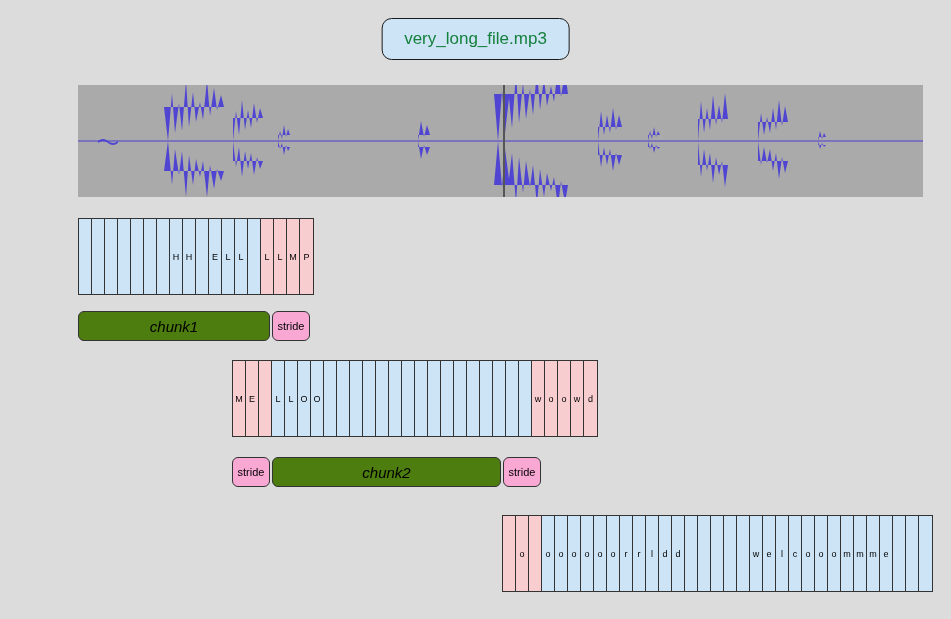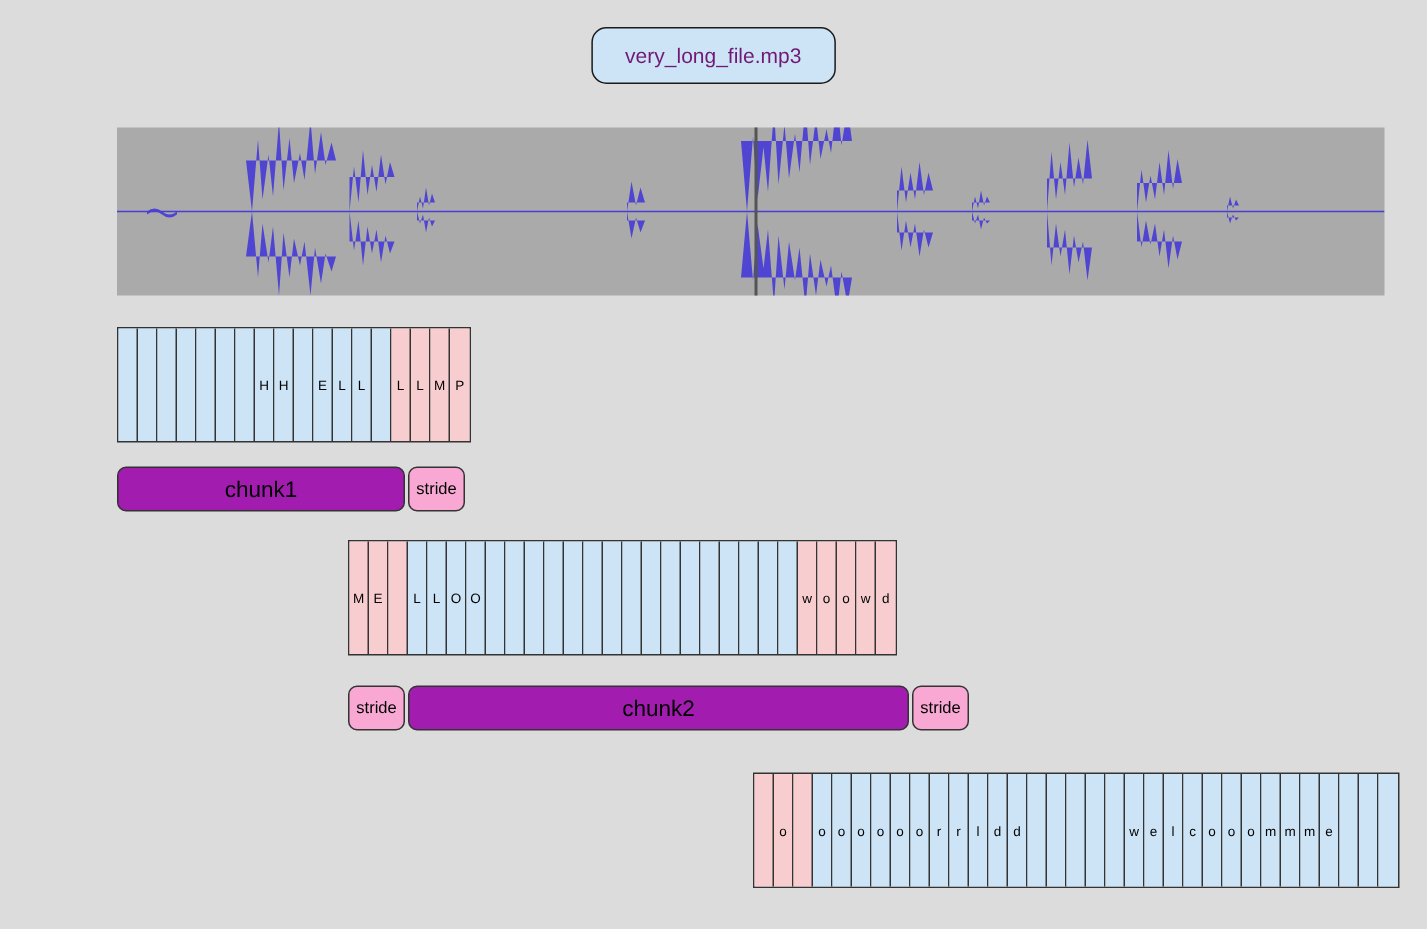--- a/index.html
+++ b/index.html
@@ -15,22 +15,22 @@
   }
   .filename-badge {
     position: absolute;
     left: 50%;
     transform: translateX(-50%);
     top: 18px;
     background: #cce4f6;
     border: 1px solid #1a1a1a;
     border-radius: 10px;
     padding: 10px 22px;
-    font-size: 14px;
-    color: #701a75;
+    font-size: 17px;
+    color: #15803d;
   }
   .waveform-container {
     position: absolute;
     left: 78px;
     top: 85px;
     width: 845px;
     height: 112px;
     background: #aaaaaa;
   }
   .waveform-splitter {
@@ -75,21 +75,21 @@
     border: 1px solid #333;
     border-radius: 6px;
     display: flex;
     align-items: center;
     justify-content: center;
     font-size: 15px;
     color: #000;
     margin-right: 2px;
   }
   .label-seg:last-child { margin-right: 0; }
-  .seg-blue { background: #a21caf; }
+  .seg-blue { background: #4d7c0f; font-style: italic; }
   .seg-pink { background: #f9a8d4; font-size: 11px; }
 </style>
 </head>
 <body>
 
 <div class="filename-badge">
   <span>very_long_file.mp3</span>
 </div>
 
 <div class="waveform-container">
@@ -173,21 +173,21 @@
     <div class="token-cell cell-blue"></div>
     <div class="token-cell cell-blue"></div>
     <div class="token-cell cell-pink">w</div>
     <div class="token-cell cell-pink">o</div>
     <div class="token-cell cell-pink">o</div>
     <div class="token-cell cell-pink">w</div>
     <div class="token-cell cell-pink">d</div>
   </div>
 <div class="label-row" style="left: 232px; top: 457px;">
     <div class="label-seg seg-pink" style="width: 38px;">stride</div>
-    <div class="label-seg seg-blue" style="width: 334px;">chunk2</div>
+    <div class="label-seg seg-blue" style="width: 229px;">chunk2</div>
     <div class="label-seg seg-pink" style="width: 38px;">stride</div>
   </div>
 <div class="token-row" style="left: 502px; top: 515px;">
     <div class="token-cell cell-pink"></div>
     <div class="token-cell cell-pink">o</div>
     <div class="token-cell cell-pink"></div>
     <div class="token-cell cell-blue">o</div>
     <div class="token-cell cell-blue">o</div>
     <div class="token-cell cell-blue">o</div>
     <div class="token-cell cell-blue">o</div>

